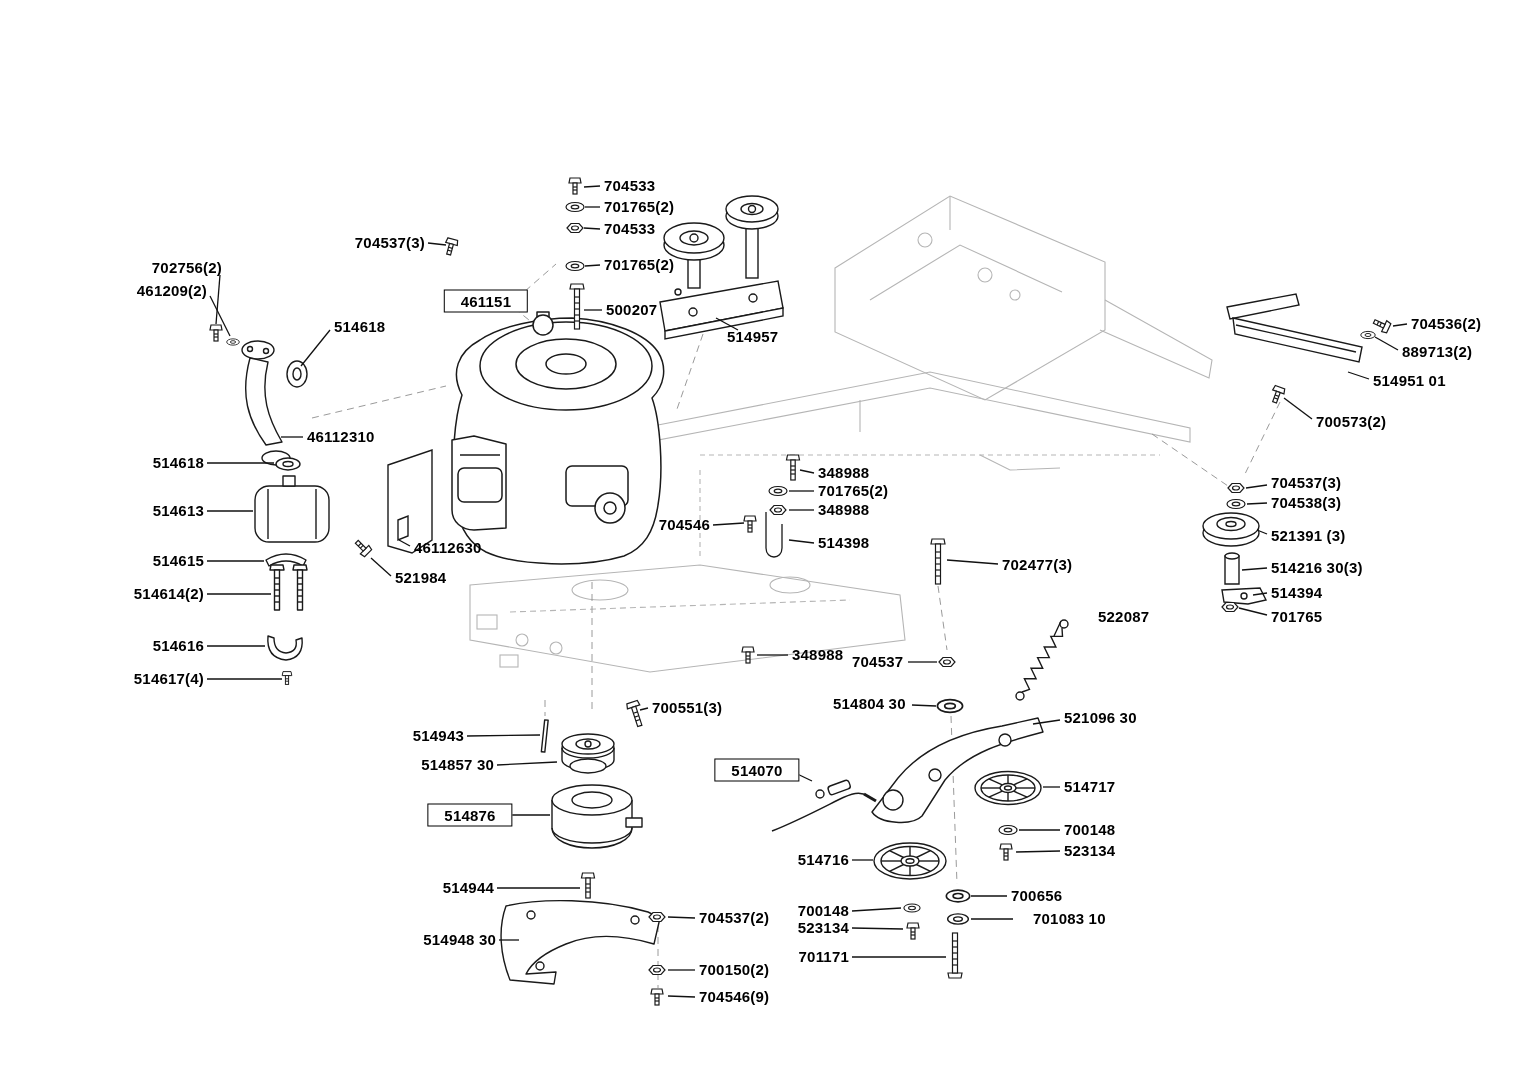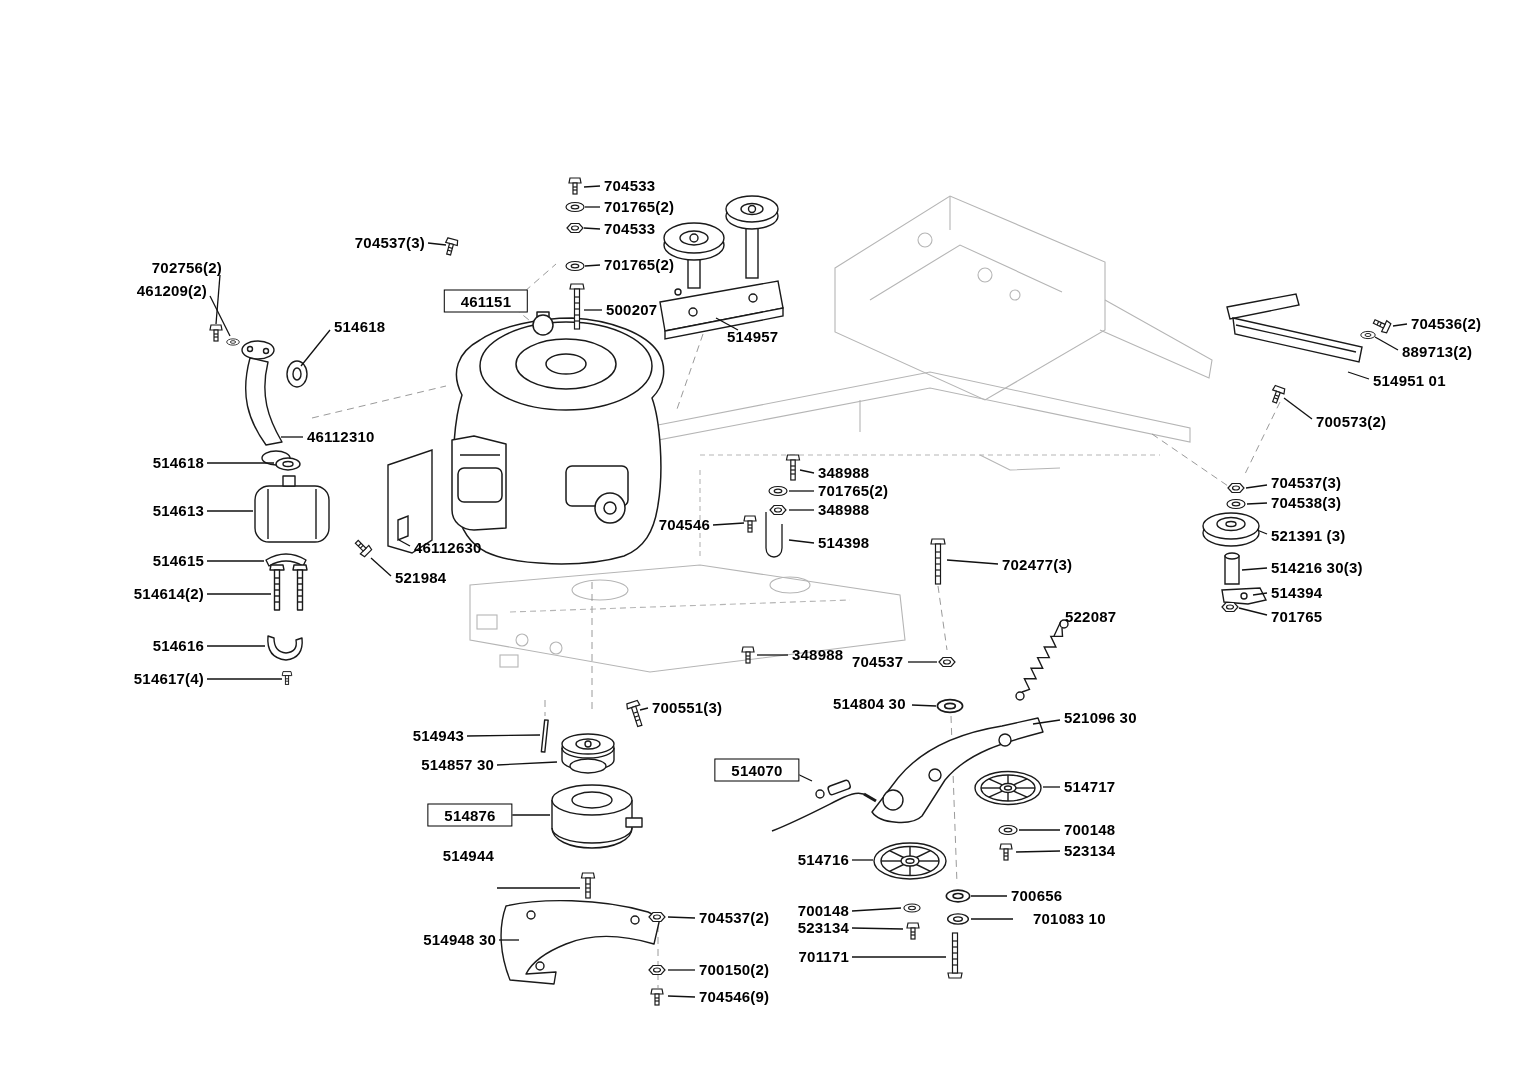--- a/index.html
+++ b/index.html
@@ -377,35 +377,35 @@
       <div class="part-label left" style="left: 818px; top: 543px;">514398</div>
       <div class="part-label left" style="left: 1271px; top: 483px;">704537(3)</div>
       <div class="part-label left" style="left: 1271px; top: 503px;">704538(3)</div>
       <div class="part-label left" style="left: 1271px; top: 536px;">521391 (3)</div>
       <div class="part-label left" style="left: 414px; top: 548px;">46112630</div>
       <div class="part-label left" style="left: 1002px; top: 565px;">702477(3)</div>
       <div class="part-label left" style="left: 1271px; top: 568px;">514216 30(3)</div>
       <div class="part-label left" style="left: 395px; top: 578px;">521984</div>
       <div class="part-label left" style="left: 1271px; top: 593px;">514394</div>
       <div class="part-label left" style="left: 1271px; top: 617px;">701765</div>
-      <div class="part-label left" style="left: 1065px; top: 617px;">522087</div>
+      <div class="part-label left" style="left: 1098px; top: 617px;">522087</div>
       <div class="part-label left" style="left: 792px; top: 655px;">348988</div>
       <div class="part-label left" style="left: 852px; top: 662px;">704537</div>
       <div class="part-label left" style="left: 652px; top: 708px; text-align: right;">700551(3)</div>
       <div class="part-label left" style="left: 833px; top: 704px;">514804 30</div>
       <div class="part-label left" style="left: 1064px; top: 718px;">521096 30</div>
       <div class="part-label right" style="left: 464px; top: 736px;">514943</div>
       <div class="part-label right" style="left: 494px; top: 765px;">514857 30</div>
       <div class="part-label center boxed" style="left: 757px; top: 770px;">514070</div>
       <div class="part-label left" style="left: 1064px; top: 787px;">514717</div>
       <div class="part-label center boxed" style="left: 470px; top: 815px;">514876</div>
       <div class="part-label left" style="left: 1064px; top: 830px;">700148</div>
       <div class="part-label left" style="left: 1064px; top: 851px;">523134</div>
       <div class="part-label right" style="left: 849px; top: 860px;">514716</div>
-      <div class="part-label right" style="left: 494px; top: 856px;">514944</div>
+      <div class="part-label right" style="left: 494px; top: 888px;">514944</div>
       <div class="part-label left" style="left: 1011px; top: 896px;">700656</div>
       <div class="part-label left" style="left: 699px; top: 918px;">704537(2)</div>
       <div class="part-label right" style="left: 849px; top: 911px;">700148</div>
       <div class="part-label left" style="left: 1017px; top: 919px; margin-left: 16px;">701083 10</div>
       <div class="part-label right" style="left: 849px; top: 928px;">523134</div>
       <div class="part-label right" style="left: 496px; top: 940px;">514948 30</div>
       <div class="part-label right" style="left: 849px; top: 957px;">701171</div>
       <div class="part-label left" style="left: 699px; top: 970px;">700150(2)</div>
       <div class="part-label left" style="left: 699px; top: 997px;">704546(9)</div>
     </div>

